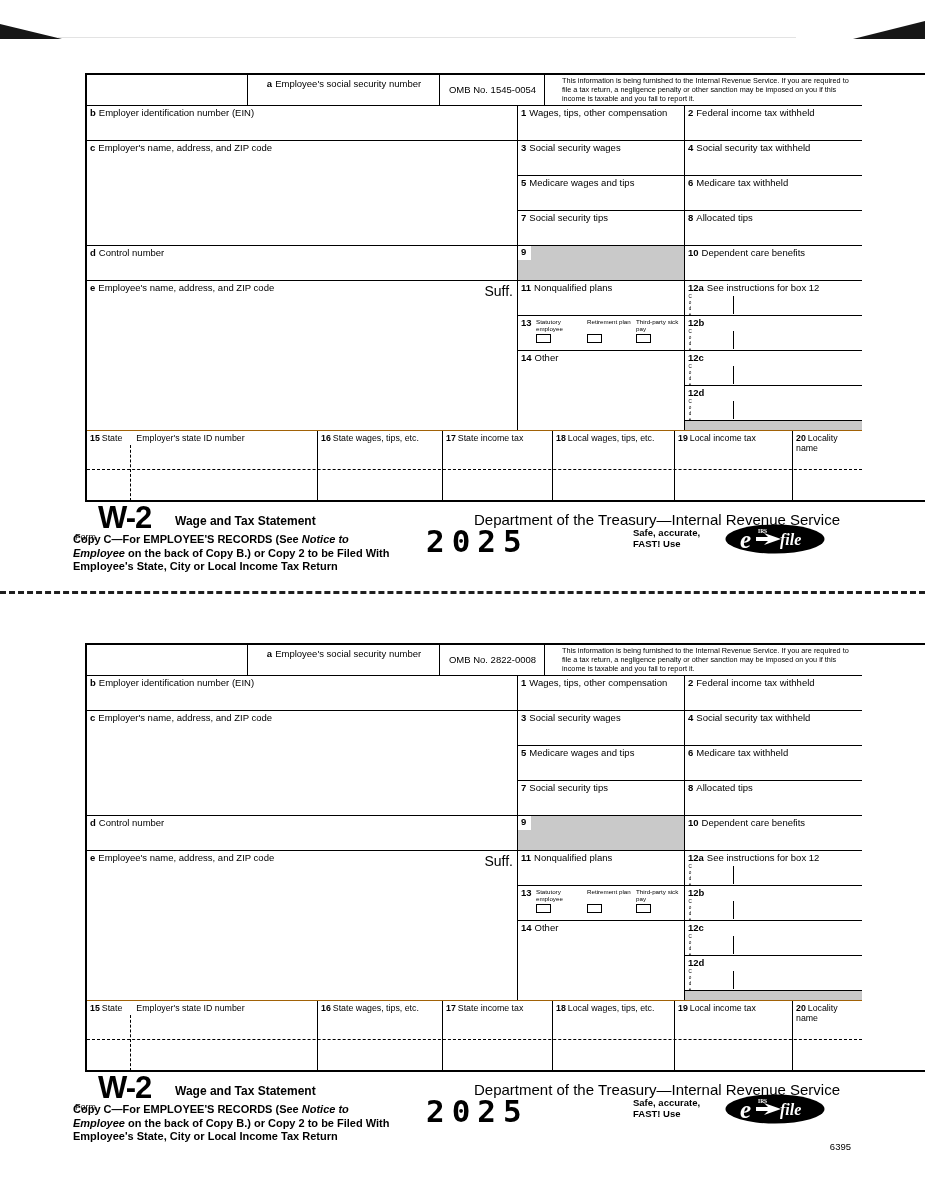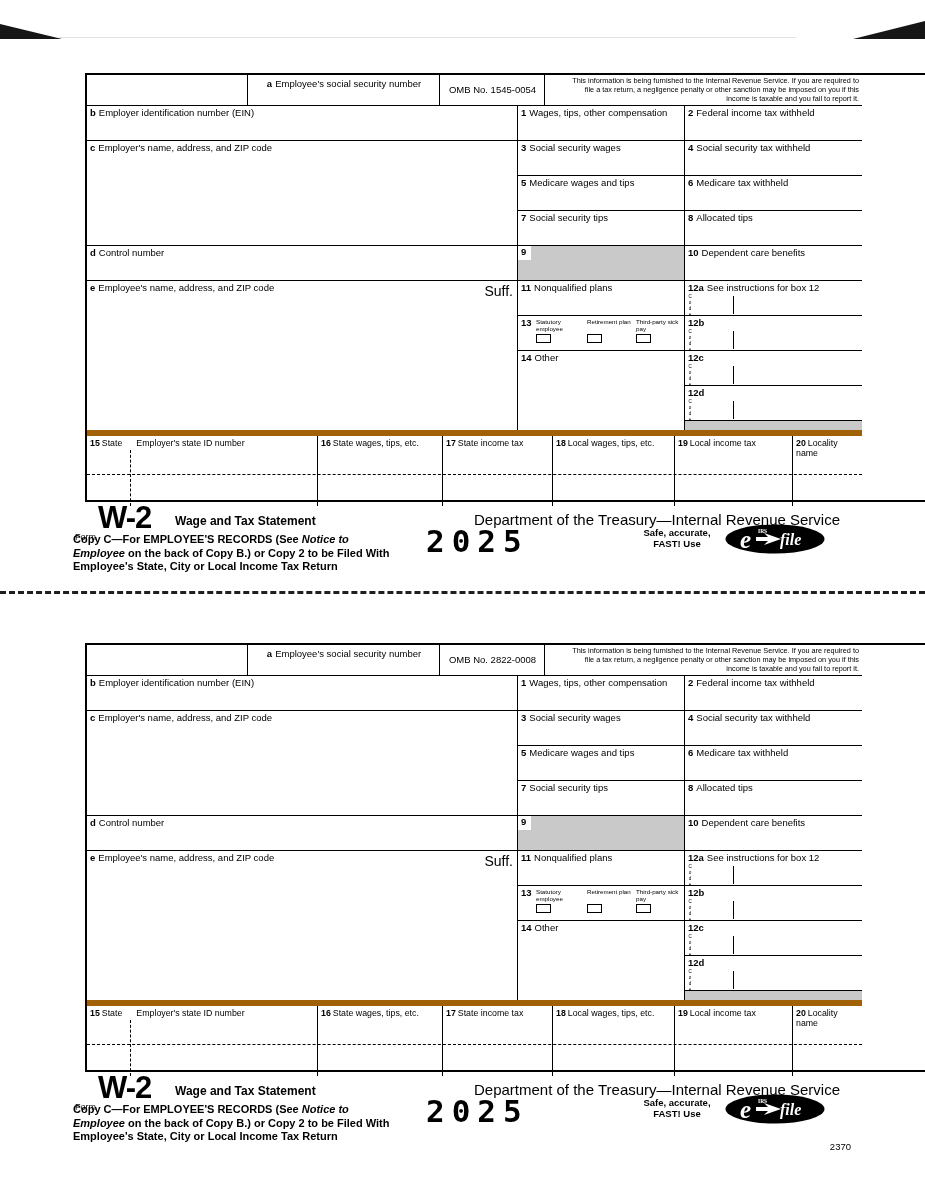--- a/index.html
+++ b/index.html
@@ -20,67 +20,67 @@
   .w2-table { position:absolute; left:12px; top:0; width:875px; height:429px; border:2px solid #000; background:#fff; }
   .cell { position:absolute; padding:2px 2px 0 3px; font-size:9.5px; line-height:1.15; }
   .bl { border-left:1px solid #000; }
   .bt { border-top:1px solid #000; }
   .bnum { font-weight:700; margin-right:3px; font-size:9.5px; }
   .blbl { font-size:9.5px; }
   .gray { background:#c9c9c9; }
 
   .center-label { text-align:center; padding-top:2px; }
   .omb-cell { text-align:center; padding-top:10px; font-size:9.5px; }
-  .notice-cell { font-size:7.3px; line-height:1.2; padding:2px 3px 0 17px;text-align:right; }
+  .notice-cell { font-size:7.3px; line-height:1.2; padding:2px 3px 0 17px; }
 
   .suff { position:absolute; right:4px; top:2px; font-size:14px; }
 
   .chip9 { position:absolute; left:0; top:0; background:#fff; padding:1px 5px 2px 3px; }
 
   .code-vert { position:absolute; left:2px; top:13px; font-size:4.6px; line-height:4.6px;
                writing-mode:vertical-rl; text-orientation:upright; letter-spacing:1px; }
   .code-div  { position:absolute; left:48px; top:15px; bottom:1px; border-left:1px solid #000; }
 
   .cb { position:absolute; top:3px; width:46px; }
   .cb-label { font-size:6.2px; line-height:1.12; height:14px; }
   .cb-box { width:15px; height:9px; border:1px solid #000; margin-top:1px; background:#fff; }
 
-  .staterow { position:absolute; left:0; top:355px; width:775px; height:70px; border-top:6px solid #a16207; }
+  .staterow { position:absolute; left:0; top:355px; width:775px; height:70px; border-top:1px solid #a16207; }
   .scell { position:absolute; top:0; height:70px; padding:2px 1px 0 3px; font-size:8.8px; }
   .scell .bnum { font-size:8.8px; margin-right:2px; }
   .s15-gap { margin-left:14px; }
   .staterow-dash-h { position:absolute; left:0; top:38px; width:775px; border-top:1px dashed #000; }
   .staterow-dash-v { position:absolute; left:43px; top:14px; height:56px; border-left:1px dashed #000; }
 
   .footer { position:absolute; left:0; top:429px; width:775px; height:90px; }
   .form-word   { position:absolute; left:2px;  top:30px; font-size:9px; }
   .form-number { position:absolute; left:25px; top:-2px; font-size:31px; font-weight:bold; letter-spacing:-1px; }
   .form-title  { position:absolute; left:102px; top:12px; font-size:12px; font-weight:bold; }
   .tax-year    { position:absolute; left:353px; top:-1px; font-size:31px; font-weight:bold;
                  font-family:"DejaVu Sans Mono", monospace; letter-spacing:7px;margin-top:22px; }
   .dept        { position:absolute; right:8px; top:9px; font-size:15px; }
   .copy-text   { position:absolute; left:0; top:31px; width:385px; font-size:11px; font-weight:bold; line-height:13.6px; }
   .copy-text .it { font-style:italic; }
-  .safe        { position:absolute; left:560px; top:25px; width:88px; text-align:center;
+  .safe        { position:absolute; left:560px; top:25px; width:88px; text-align:left;
                  font-size:9.5px; font-weight:bold; line-height:11px; }
   .efile       { position:absolute; left:652px; top:22px; }
   .efile text  { font-family:"Liberation Serif", serif; }
 
   .perforation { position:absolute; left:0; top:591px; width:925px; border-top:3px dashed #1f1f1f; }
   .sheet-code  { position:absolute; right:74px; top:1141px; font-size:9.5px; }
 </style>
 </head>
 <body>
 
 <div class="sheet" id="sheet">
   <div class="scan-edge-left"></div>
   <div class="scan-edge-right"></div>
   <div class="scan-edge-line"></div>
   <div class="perforation"></div>
-  <div class="sheet-code">2370</div>
+  <div class="sheet-code">6395</div>
 
   <div class="w2-copy copy-0">
     <div class="w2-table">
 
       <div class="cell bl" style="left:160px;top:0;width:192px;height:30px;">
         <div class="center-label">
           <span class="bnum">a</span><span class="blbl">Employee's social security number</span>
         </div>
       </div>
       <div class="cell bl omb-cell" style="left:352px;top:0;width:105px;height:30px;">

